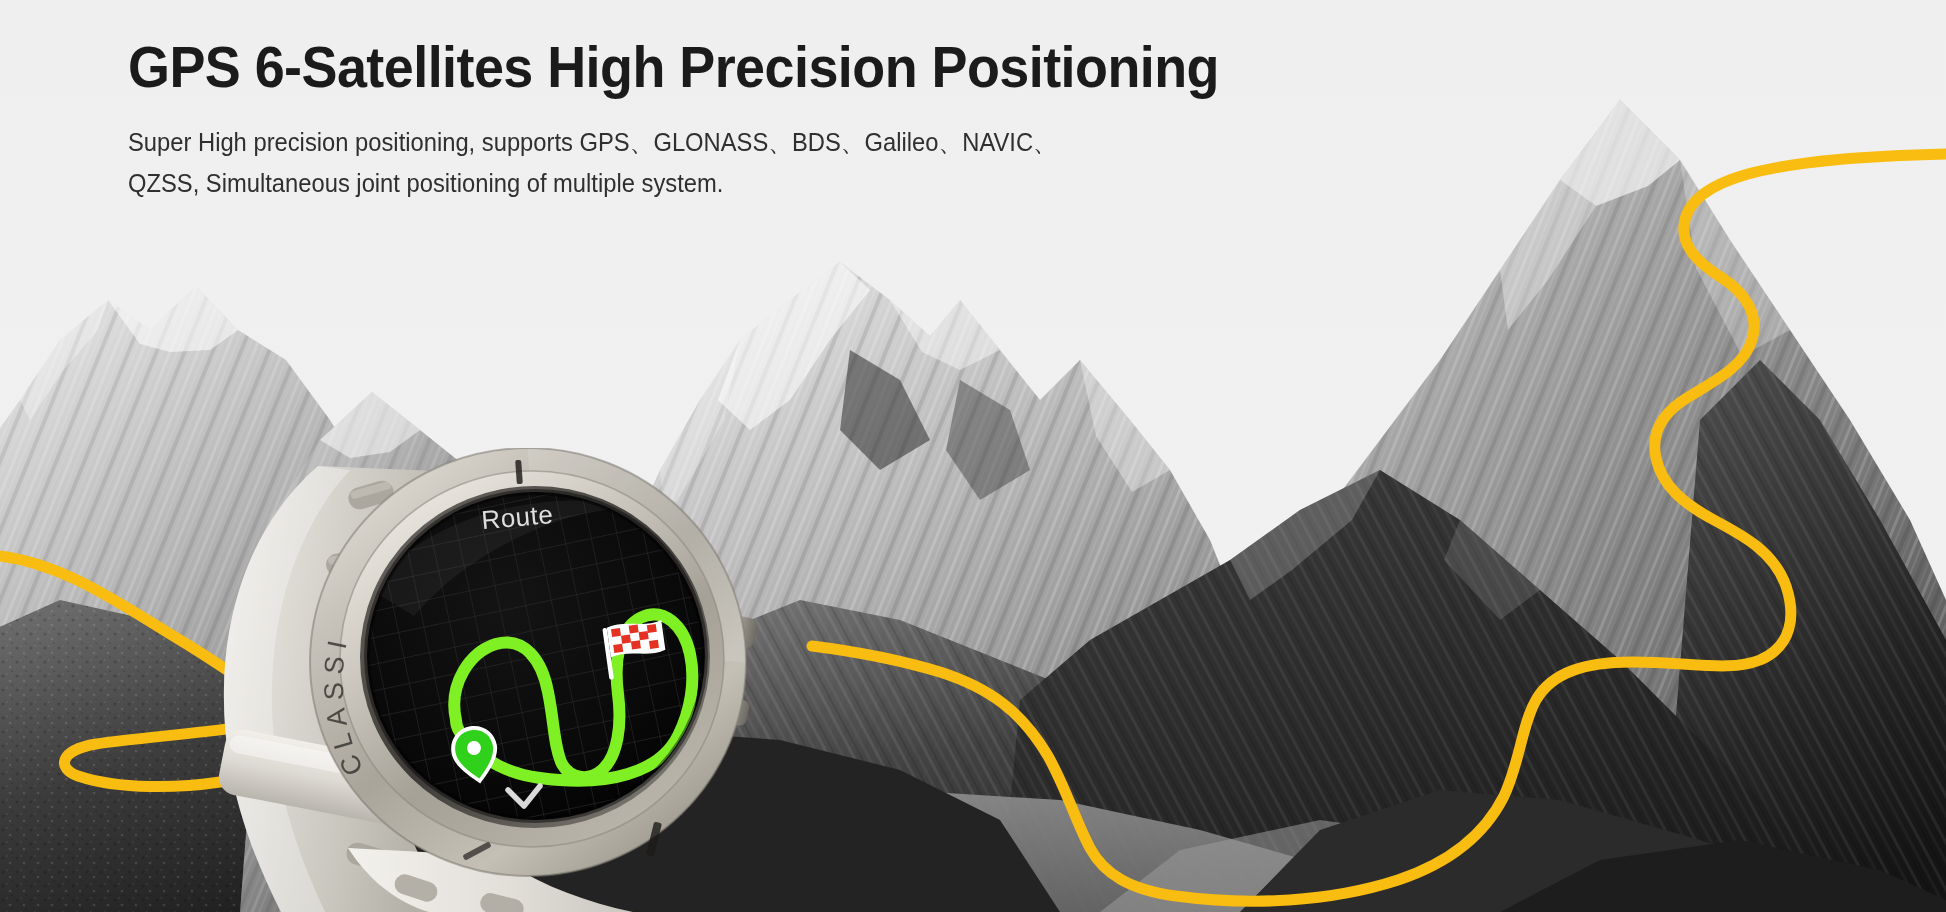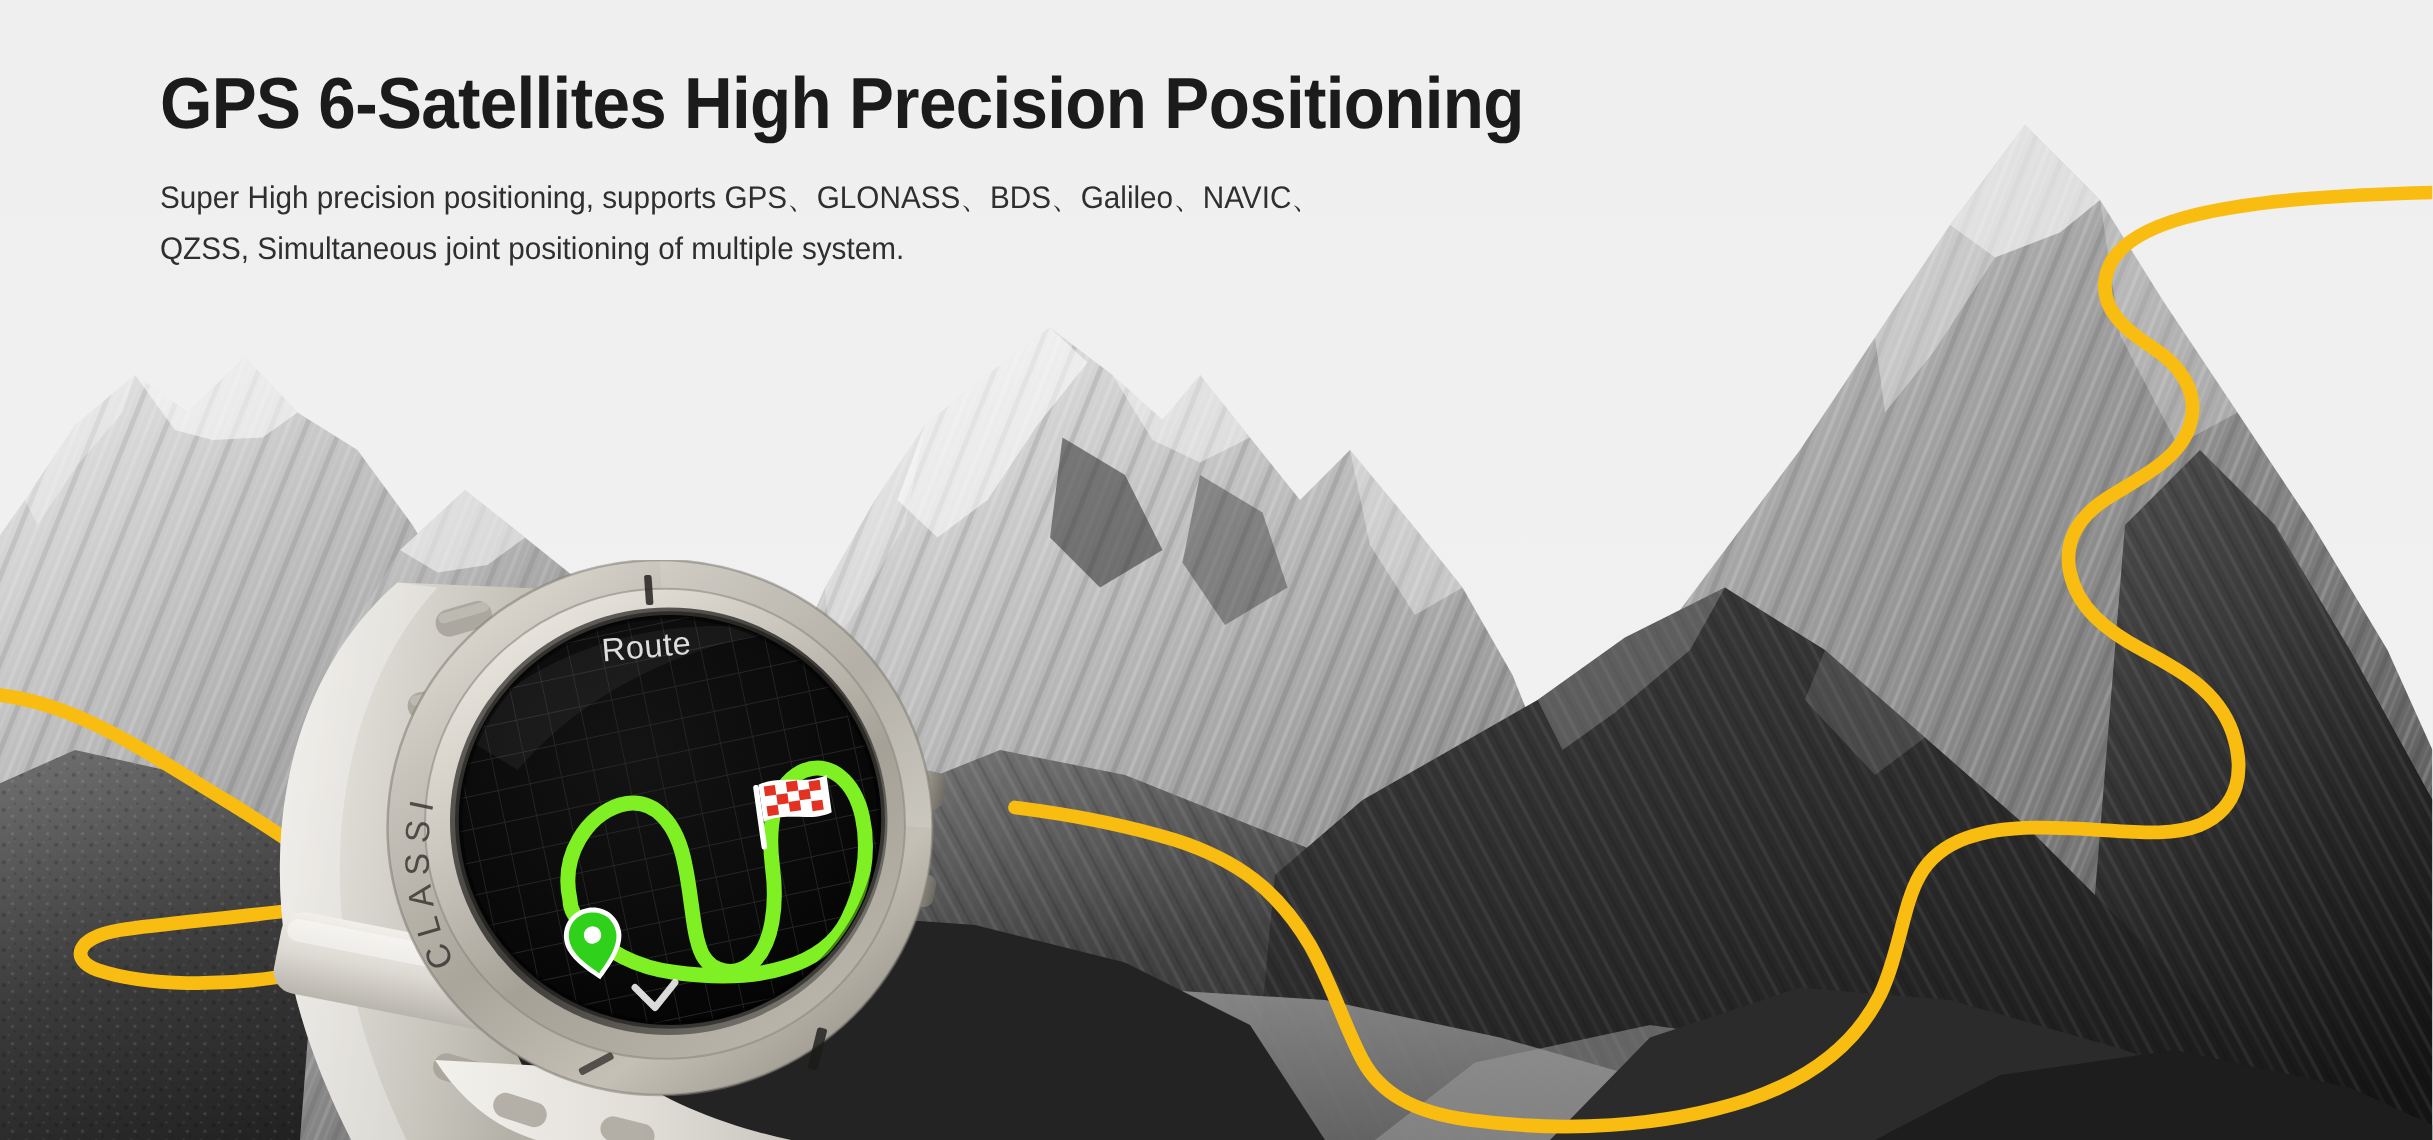--- a/index.html
+++ b/index.html
@@ -6,21 +6,21 @@
   html,body { width:1946px; height:912px; }
   body {
     font-family:"Liberation Sans", sans-serif;
     background:#efefef;
     overflow:hidden;
     position:relative;
   }
   #stage { position:absolute; inset:0; width:1946px; height:912px; overflow:hidden; background:#efefef; }
 
   
-  .header { position:absolute; left:128px; top:54px; z-index:40; }
+  .header { position:absolute; left:128px; top:38px; z-index:40; }
   .title {
     font-size:58px;
     font-weight:700;
     color:#1b1b1b;
     letter-spacing:-0.6px;
     line-height:1.0;
     transform:scaleX(0.93);
     transform-origin:left center;
     white-space:nowrap;
   }

